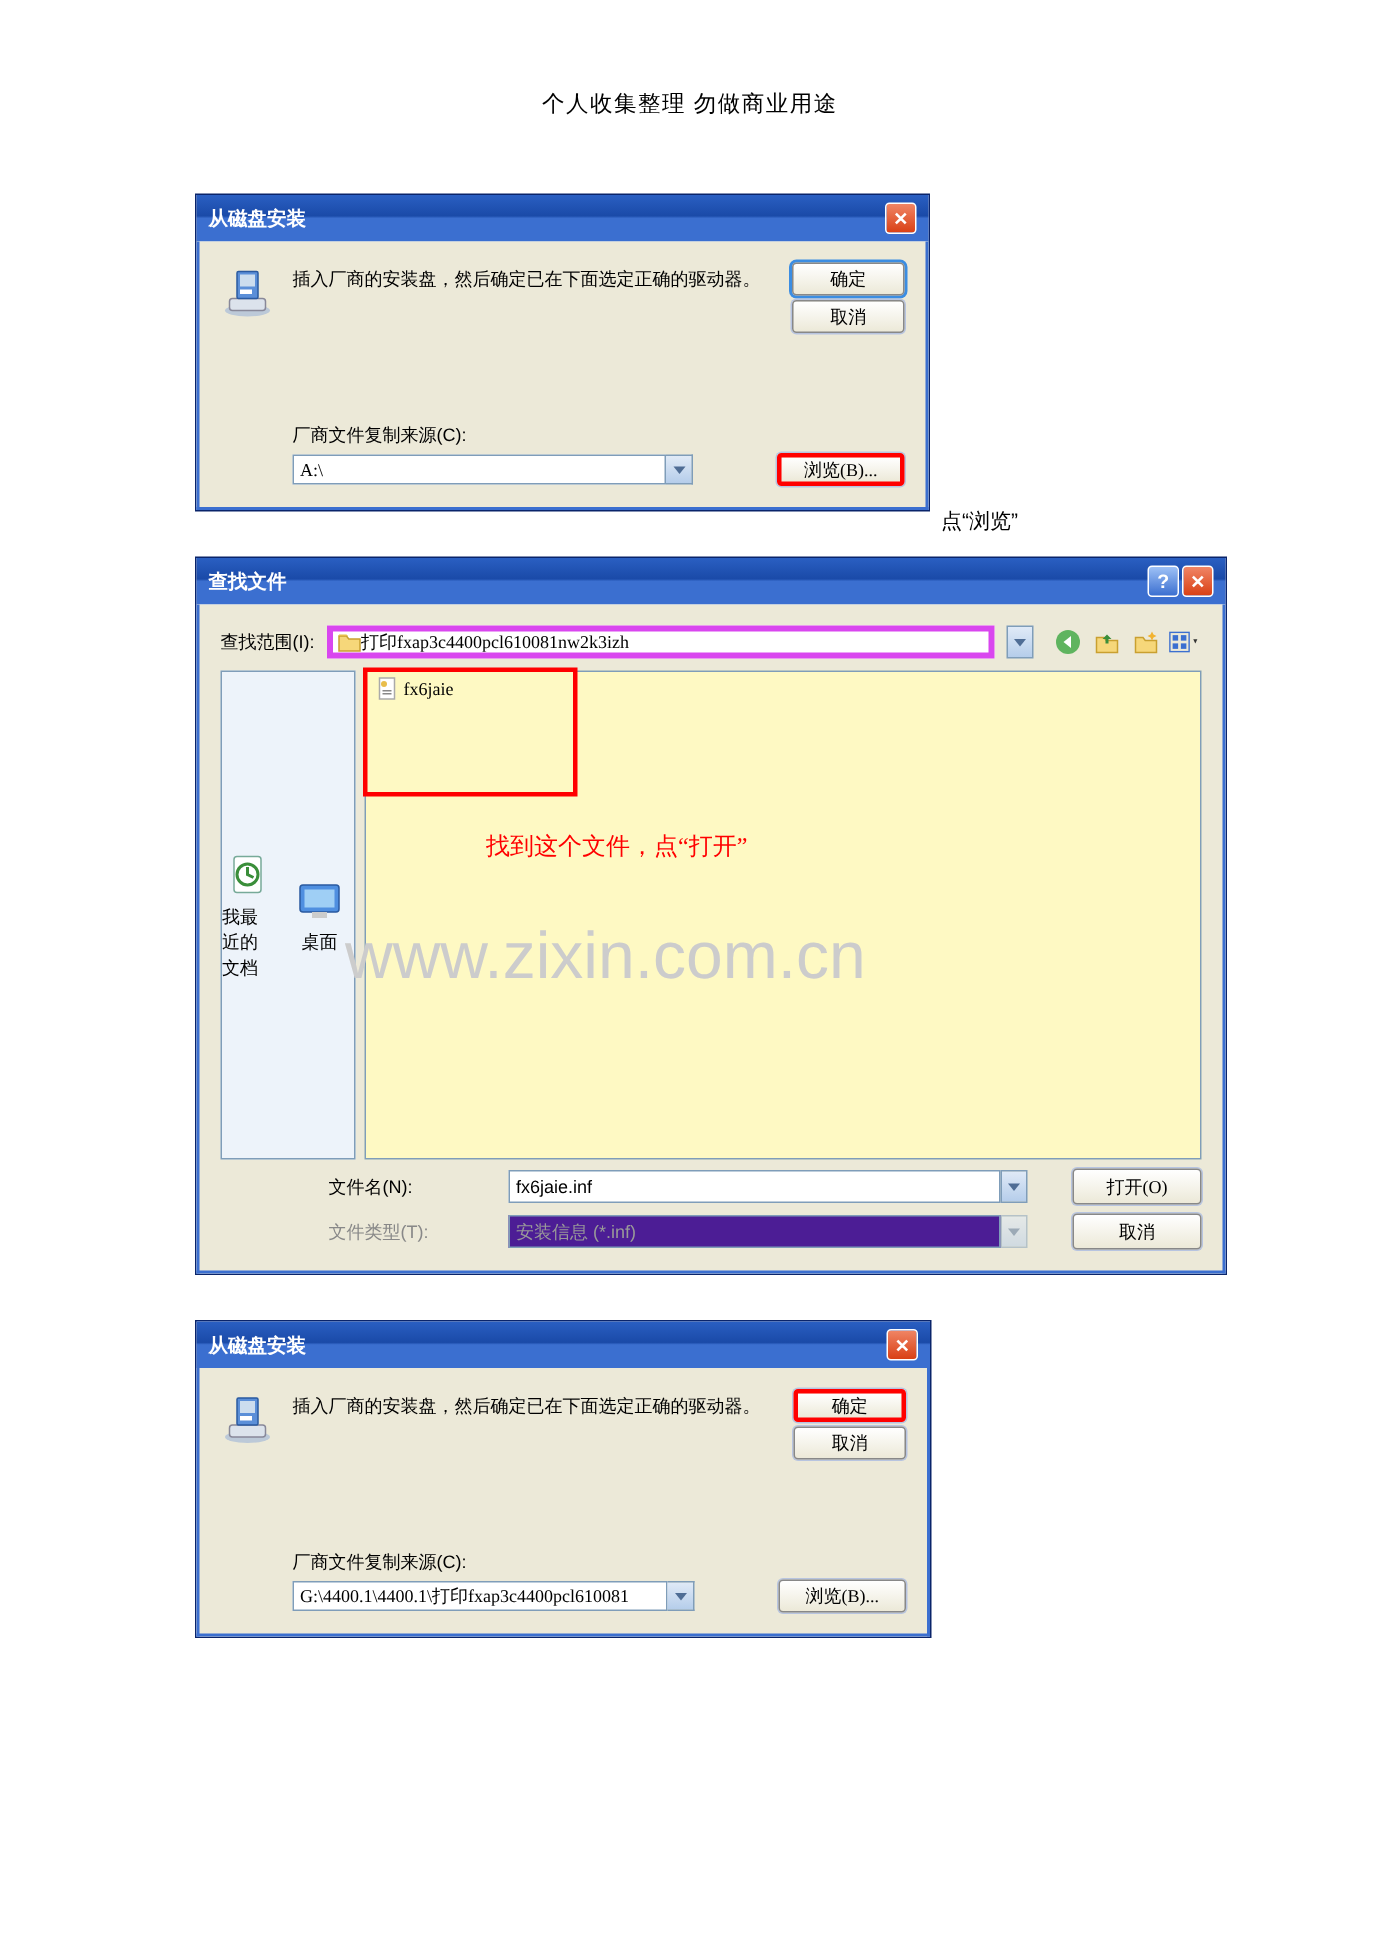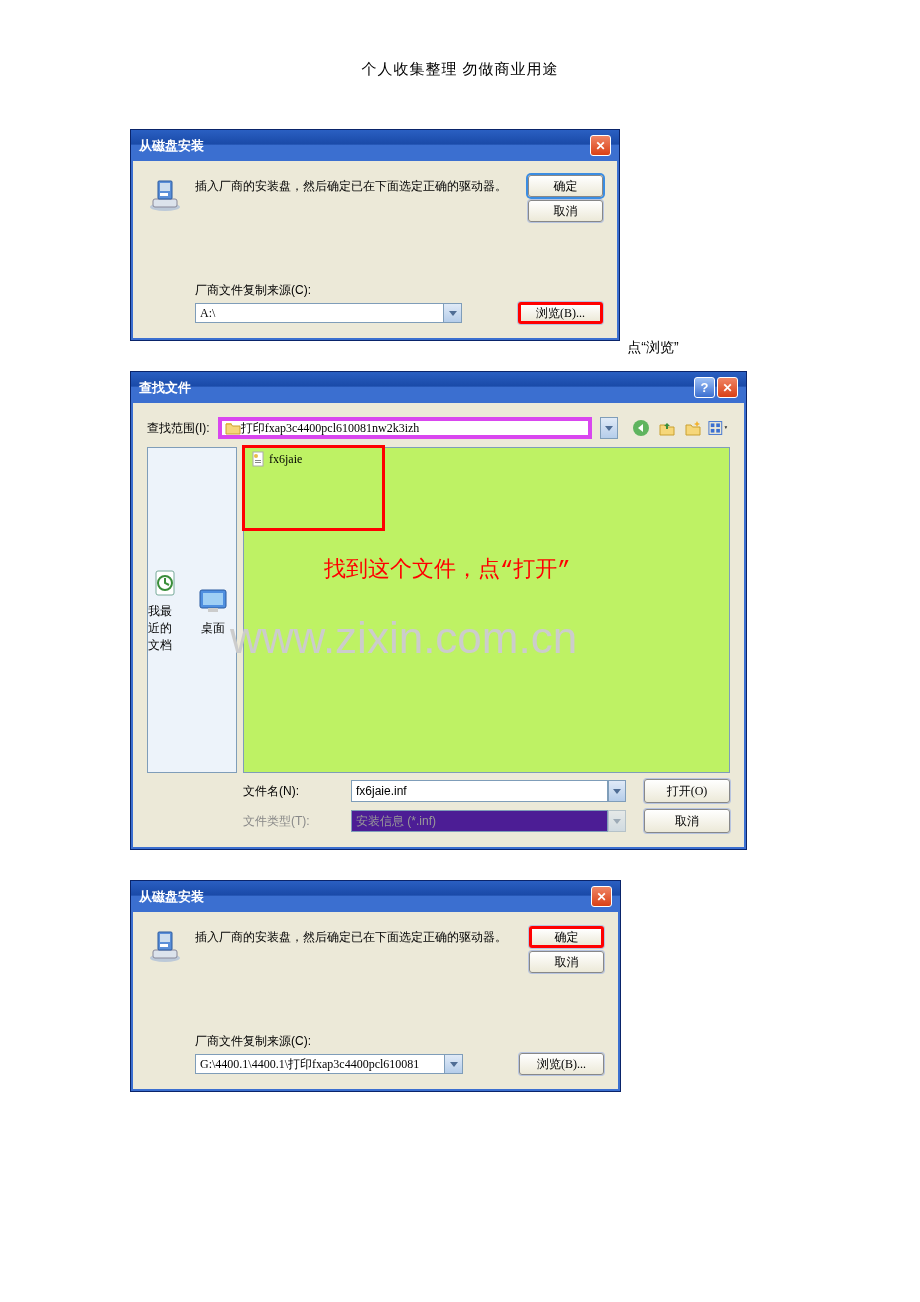--- a/index.html
+++ b/index.html
@@ -3,21 +3,21 @@
 <meta charset="utf-8">
 <style>
 * { box-sizing: border-box; margin: 0; padding: 0; }
 body { font-family: "SimSun", "宋体", sans-serif; font-size: 12px; background: #fff; width: 920px; padding: 60px 0 40px; }
 .header-text { text-align: center; font-size: 15px; margin-bottom: 50px; letter-spacing: 1px; }
 .content-area { padding: 0 130px; }
 .watermark { position: absolute; left: 230px; top: 613px; font-size: 44px; color: #ccc; font-family: Arial, sans-serif; z-index: 5; pointer-events: none; }
 
 .dialog { border: 1px solid #0a246a; margin-bottom: 30px; display: inline-block; vertical-align: bottom; position: relative; }
 .dialog.d1 { width: 490px; }
-.dialog.d2 { width: 617px; }
+.dialog.d2 { width: 688px; }
 .dialog.d3 { width: 491px; }
 .titlebar { background: linear-gradient(to bottom, #2a5fc2, #1a4aa8 45%, #3b6fd0 50%, #3b6fd0); color: #fff; font-weight: bold; font-size: 13px; padding: 5px 8px; display: flex; align-items: center; justify-content: space-between; font-family: "Microsoft YaHei", sans-serif; }
 .titlebar .title-txt { font-family: "SimSun", "宋体"; }
 .titlebar .buttons { display: flex; gap: 2px; }
 .close-btn { width: 21px; height: 21px; background: linear-gradient(to bottom, #f08565, #d94015); border: 1px solid #fff; border-radius: 3px; color: #fff; display: flex; align-items: center; justify-content: center; font-weight: bold; font-size: 12px; cursor: pointer; font-family: Arial; }
 .help-btn { width: 21px; height: 21px; background: linear-gradient(to bottom, #9ec1f6, #3b6fd0); border: 1px solid #fff; border-radius: 3px; color: #fff; display: flex; align-items: center; justify-content: center; font-weight: bold; font-size: 13px; cursor: pointer; font-family: Arial; }
 .dbody { background: #ece9d8; padding: 14px 14px 14px 14px; border: 2px solid #3b6fd0; border-top: none; }
 
 .d1-inner, .d3-inner { display: flex; gap: 10px; flex-direction: column; }
 .d-top { display: flex; align-items: flex-start; gap: 12px; }
@@ -47,25 +47,25 @@
 .folder-icon-sm { width: 16px; height: 14px; }
 .dd-arrow { width: 18px; height: 22px; border: 1px solid #7f9db9; background: linear-gradient(to bottom, #e0eaf7, #b5cdea); display: flex; align-items: center; justify-content: center; cursor: pointer; }
 .dd-arrow::before { content: ""; border-left: 4px solid transparent; border-right: 4px solid transparent; border-top: 5px solid #4f6d95; }
 .nav-icons { display: flex; gap: 4px; align-items: center; margin-left: 4px; }
 .nav-ic { width: 22px; height: 22px; display: flex; align-items: center; justify-content: center; }
 
 .d2-main { display: flex; gap: 6px; height: 326px; }
 .places-bar { width: 90px; background: #edf3fa; border: 1px solid #7f9db9; display: flex; flex-direction: row; align-items: center; padding: 10px 0; gap: 14px; }
 .place { display: flex; flex-direction: column; align-items: center; gap: 2px; font-size: 12px; cursor: pointer; }
 .place-icon { width: 34px; height: 34px; }
-.file-pane { flex: 1; background: #bef264; border: 1px solid #7f9db9; position: relative; padding: 4px; }
+.file-pane { flex: 1; background: #fef9c3; border: 1px solid #7f9db9; position: relative; padding: 4px; }
 .file-item { display: inline-flex; align-items: center; gap: 3px; font-size: 12px; font-family: Tahoma; }
 .file-item-box { position: absolute; left: -2px; top: -3px; padding: 3px 80px 58px 5px; }
-.red-anno { position: absolute; left: 80px; top: 106px; color: #f00; font-size: 22px; font-family: Liberation Mono, monospace; }
-.d2-bottom { margin-top: 6px; margin-left: 96px; display: grid; grid-template-columns: 90px 1fr 86px; gap: 6px 18px; align-items: center; }
+.red-anno { position: absolute; left: 80px; top: 106px; color: #f00; font-size: 16px; font-family: Liberation Serif, serif; }
+.d2-bottom { margin-top: 6px; margin-left: 72px; display: grid; grid-template-columns: 90px 1fr 86px; gap: 6px 30px; align-items: center; }
 .combo { display: flex; }
 .combo input { flex: 1; height: 22px; border: 1px solid #7f9db9; padding: 0 4px; font-size: 12px; font-family: Liberation Sans, sans-serif; }
 .combo input:disabled { background: #4c1d95; color: #999; }
 .combo .dd-arrow { height: 22px; }
 .combo.disabled .dd-arrow { opacity: 0.5; }
 .act-btn { height: 24px; background: linear-gradient(to bottom, #fff, #ece9d8); border: 1px solid #888; border-radius: 3px; font-size: 12px; font-family: "SimSun"; cursor: pointer; box-shadow: 0 0 0 1px #b7c4e0; }
 
 .row-group { position: relative; }
 </style>
 </head>

